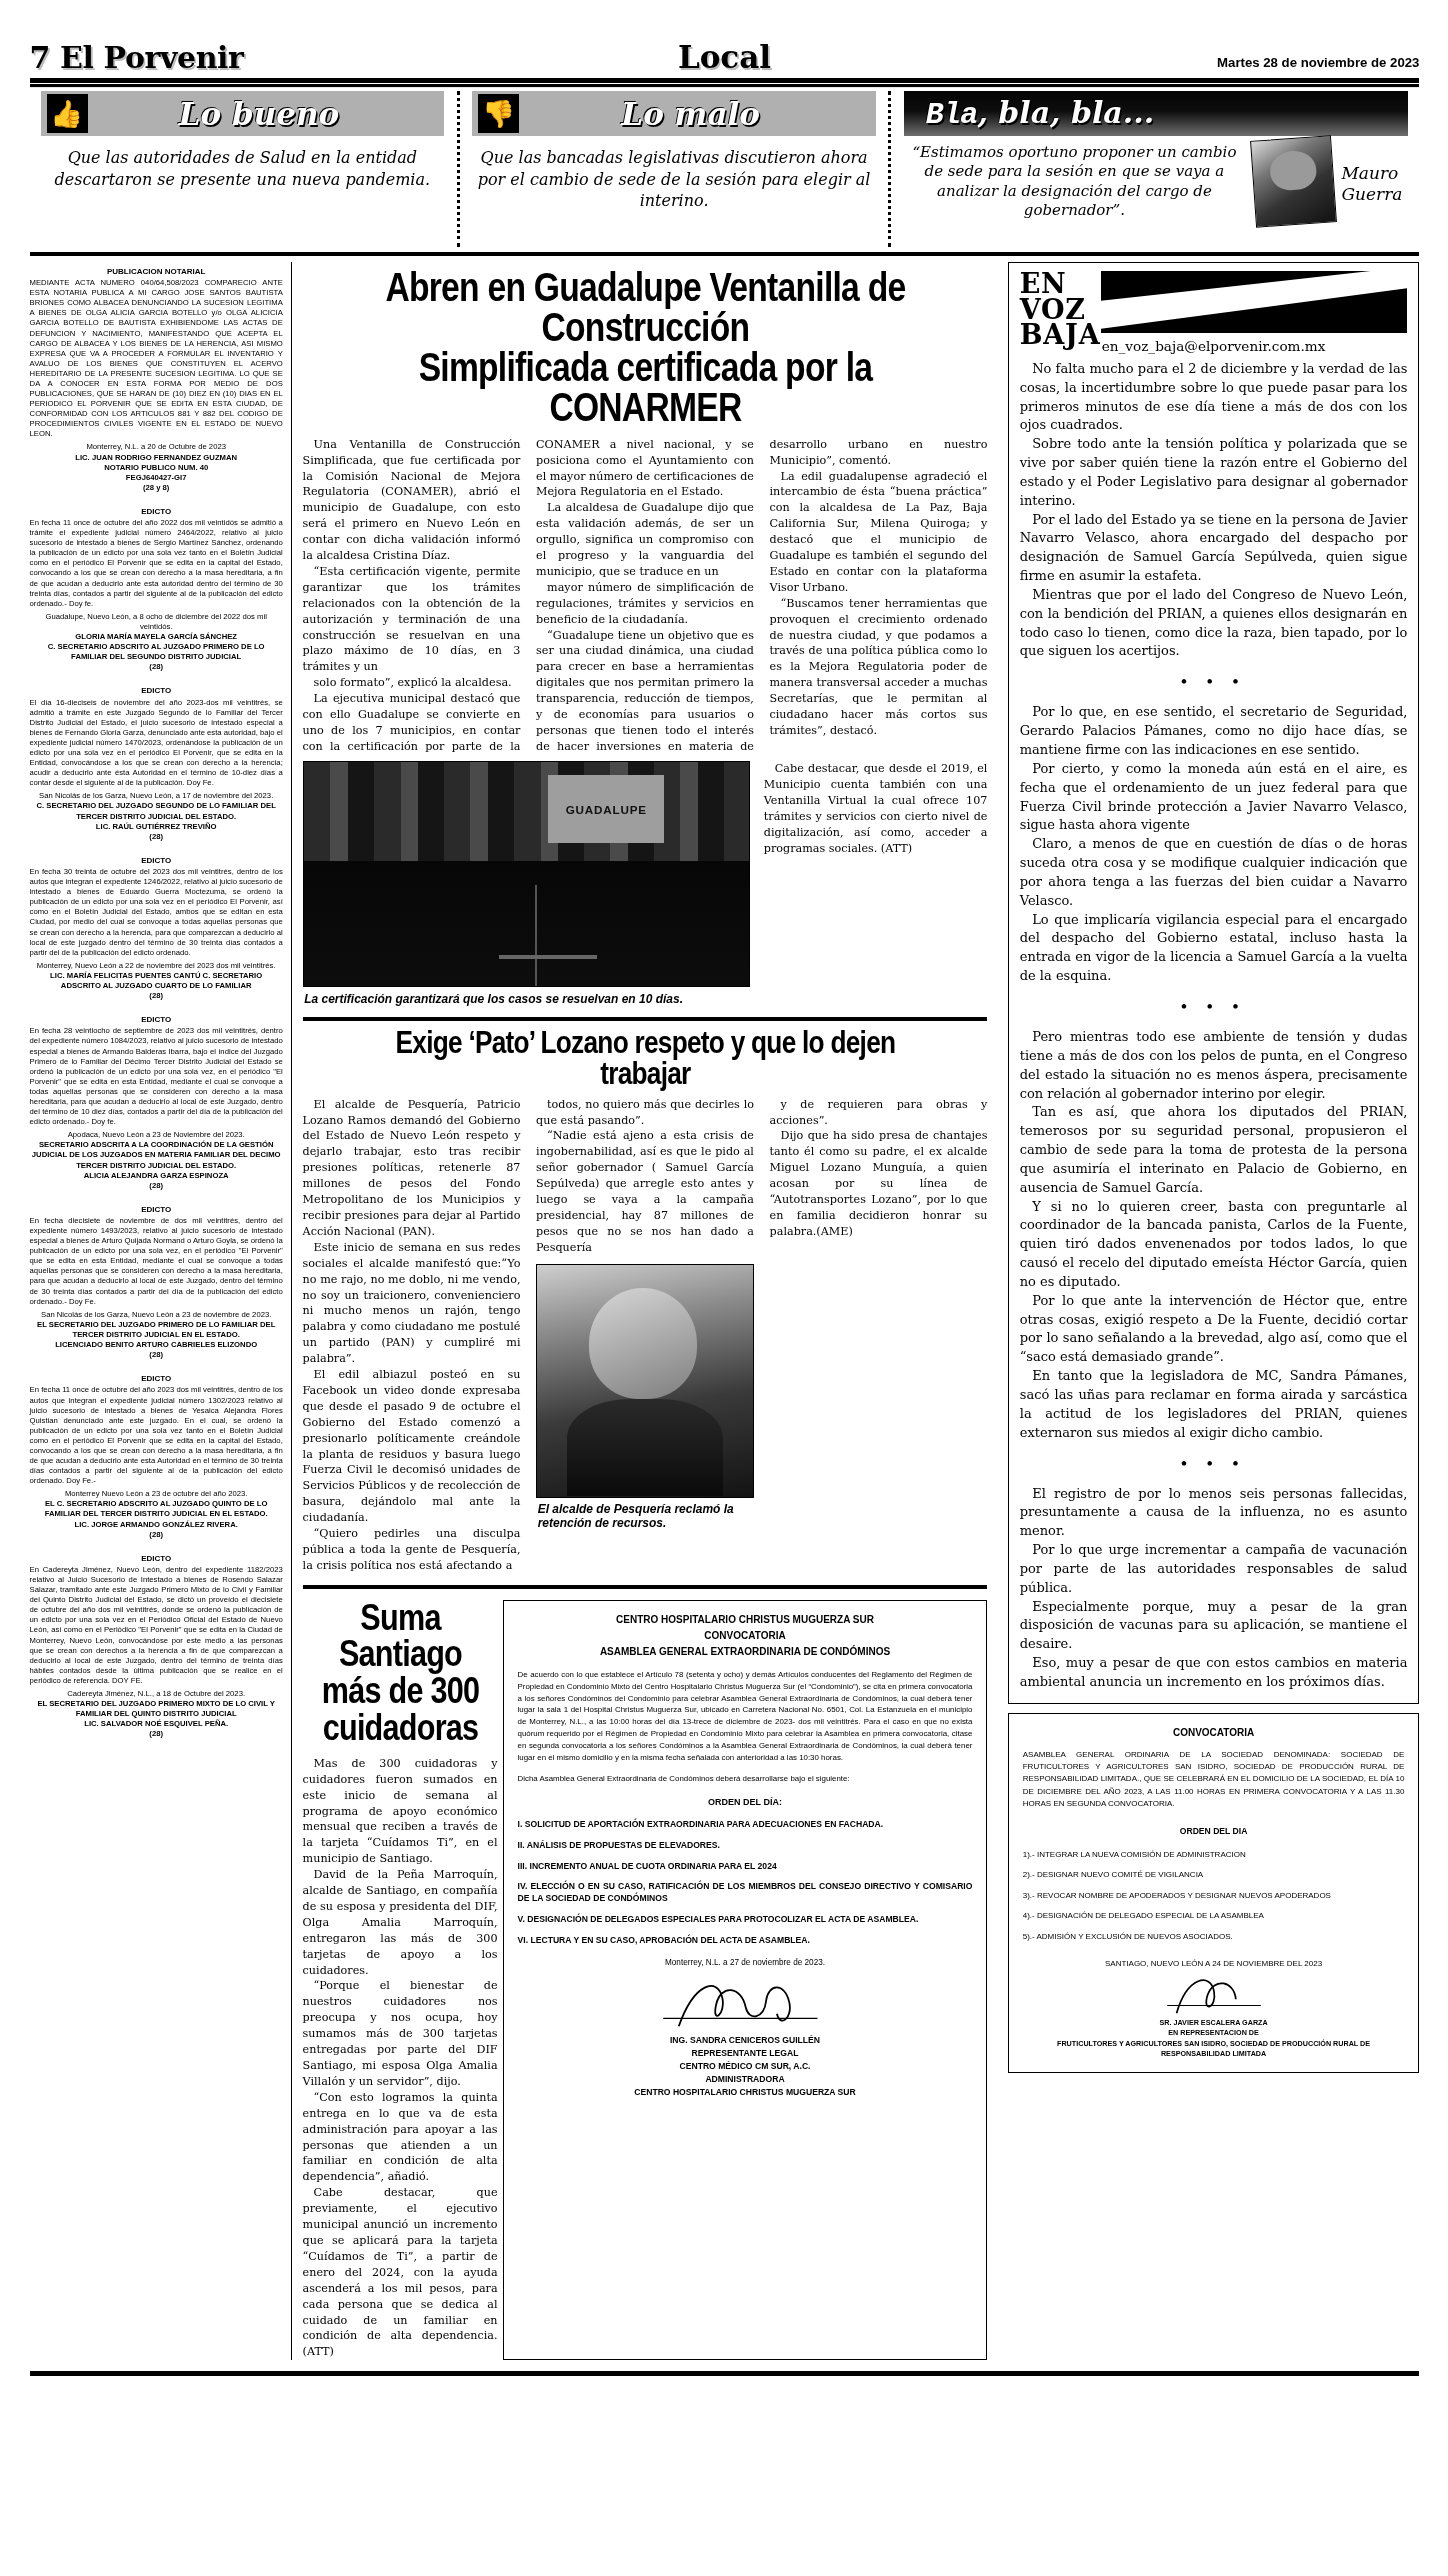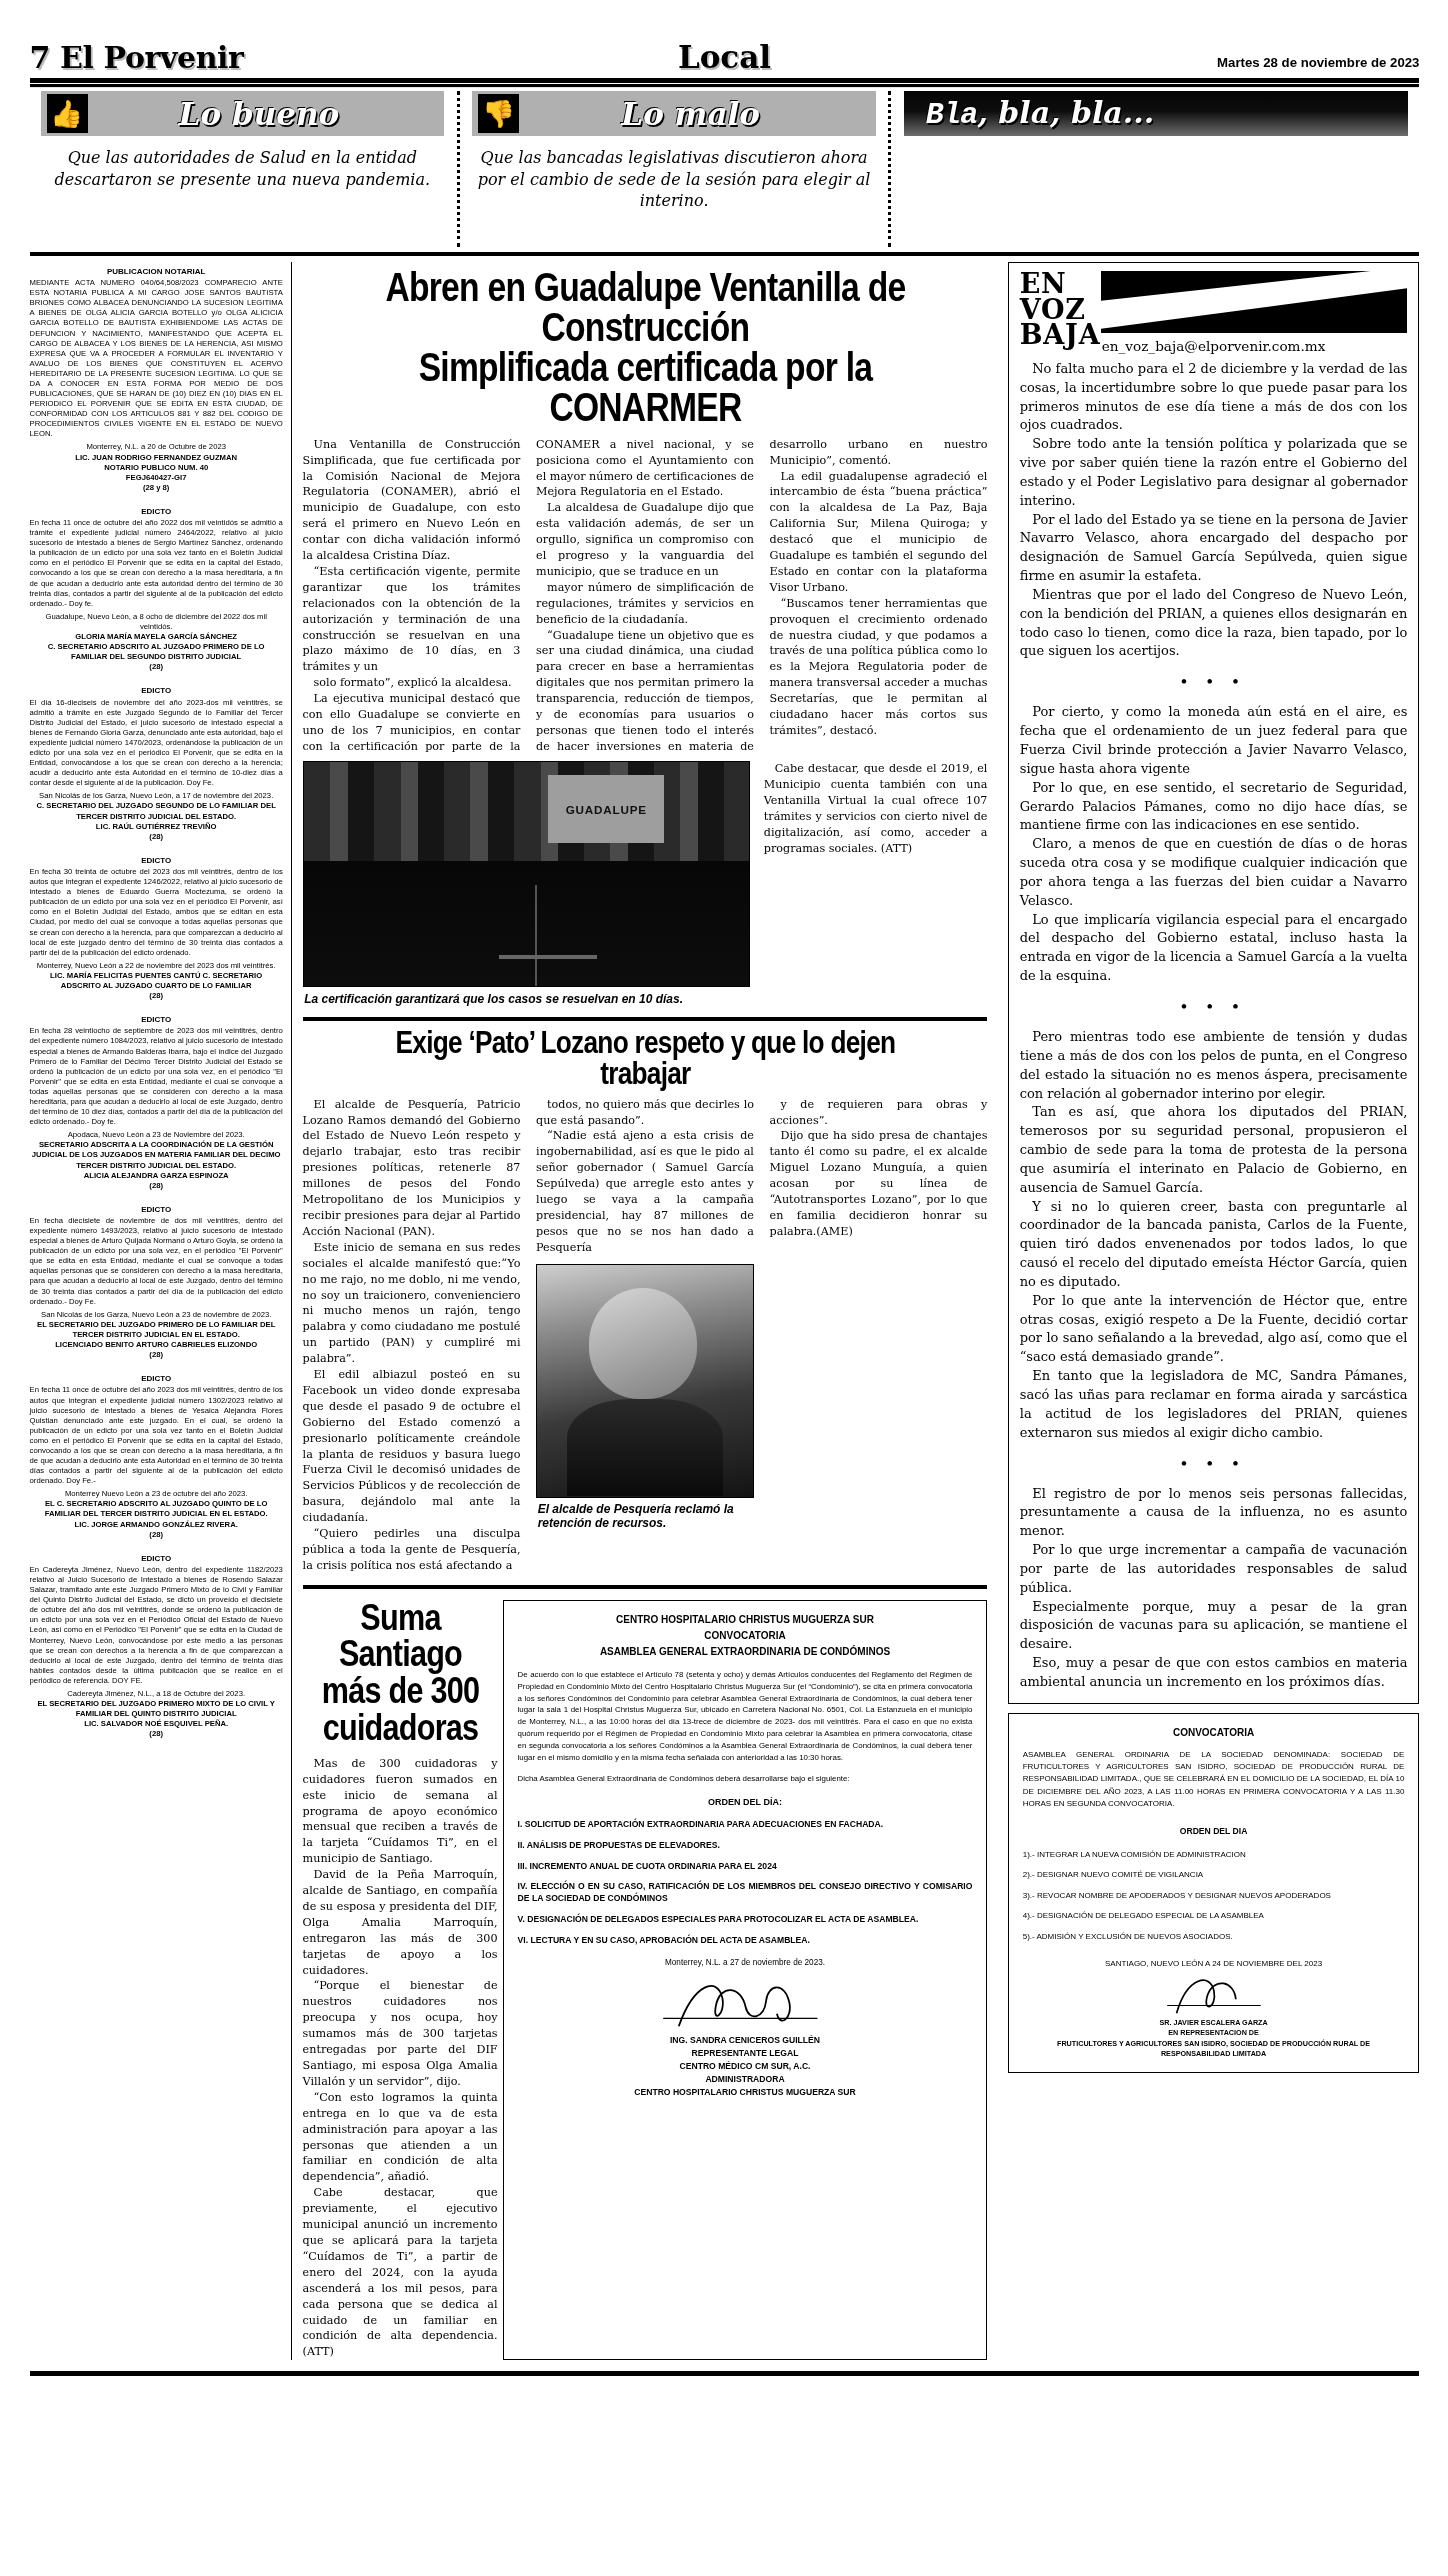--- a/index.html
+++ b/index.html
@@ -172,20 +172,25 @@
     </div>
 
     <div class="op-divider"></div>
 
     <div class="op-col" style="flex:1.25">
       <div class="op-head dark">
         <div class="op-title dark-t">
           <span class="bla-b">Bla</span><span>, bla, bla...</span>
         </div>
       </div>
+      <div class="bla-body">
+        <div class="bla-quote">“Estimamos oportuno proponer un cambio de sede para la sesión en que se vaya a analizar la designación del cargo de gobernador”.</div>
+        <div class="bla-photo"></div>
+        <div class="bla-name">Mauro Guerra</div>
+      </div>
     </div>
   </div>
 
   <div class="rule-thick2"></div>
 
   <div class="main-grid">
 
     <div class="col-left legal">
 
       <div>
@@ -406,22 +411,22 @@
         </div>
         <div class="evb-mail">en_voz_baja@elporvenir.com.mx</div>
         <div class="evb-body" id="evb-p1">
             <p class="">No falta mucho para el 2 de diciembre y la verdad de las cosas, la incertidumbre sobre lo que puede pasar para los primeros minutos de ese día tiene a más de dos con los ojos cuadrados.</p>
             <p class="">Sobre todo ante la tensión política y polarizada que se vive por saber quién tiene la razón entre el Gobierno del estado y el Poder Legislativo para designar al gobernador interino.</p>
             <p class="">Por el lado del Estado ya se tiene en la persona de Javier Navarro Velasco, ahora encargado del despacho por designación de Samuel García Sepúlveda, quien sigue firme en asumir la estafeta.</p>
             <p class="">Mientras que por el lado del Congreso de Nuevo León, con la bendición del PRIAN, a quienes ellos designarán en todo caso lo tienen, como dice la raza, bien tapado, por lo que siguen los acertijos.</p>
           </div>
         <div class="dots">• • •</div>
         <div class="evb-body" id="evb-p2">
+            <p class="">Por lo que, en ese sentido, el secretario de Seguridad, Gerardo Palacios Pámanes, como no dijo hace días, se mantiene firme con las indicaciones en ese sentido.</p>
             <p class="">Por cierto, y como la moneda aún está en el aire, es fecha que el ordenamiento de un juez federal para que Fuerza Civil brinde protección a Javier Navarro Velasco, sigue hasta ahora vigente</p>
-            <p class="">Por lo que, en ese sentido, el secretario de Seguridad, Gerardo Palacios Pámanes, como no dijo hace días, se mantiene firme con las indicaciones en ese sentido.</p>
             <p class="">Claro, a menos de que en cuestión de días o de horas suceda otra cosa y se modifique cualquier indicación que por ahora tenga a las fuerzas del bien cuidar a Navarro Velasco.</p>
             <p class="">Lo que implicaría vigilancia especial para el encargado del despacho del Gobierno estatal, incluso hasta la entrada en vigor de la licencia a Samuel García a la vuelta de la esquina.</p>
           </div>
         <div class="dots">• • •</div>
         <div class="evb-body" id="evb-p3">
             <p class="">Pero mientras todo ese ambiente de tensión y dudas tiene a más de dos con los pelos de punta, en el Congreso del estado la situación no es menos áspera, precisamente con relación al gobernador interino por elegir.</p>
             <p class="">Tan es así, que ahora los diputados del PRIAN, temerosos por su seguridad personal, propusieron el cambio de sede para la toma de protesta de la persona que asumiría el interinato en Palacio de Gobierno, en ausencia de Samuel García.</p>
             <p class="">Y si no lo quieren creer, basta con preguntarle al coordinador de la bancada panista, Carlos de la Fuente, quien tiró dados envenenados por todos lados, lo que causó el recelo del diputado emeísta Héctor García, quien no es diputado.</p>
             <p class="">Por lo que ante la intervención de Héctor que, entre otras cosas, exigió respeto a De la Fuente, decidió cortar por lo sano señalando a la brevedad, algo así, como que el “saco está demasiado grande”.</p>
             <p class="">En tanto que la legisladora de MC, Sandra Pámanes, sacó las uñas para reclamar en forma airada y sarcástica la actitud de los legisladores del PRIAN, quienes externaron sus miedos al exigir dicho cambio.</p>

